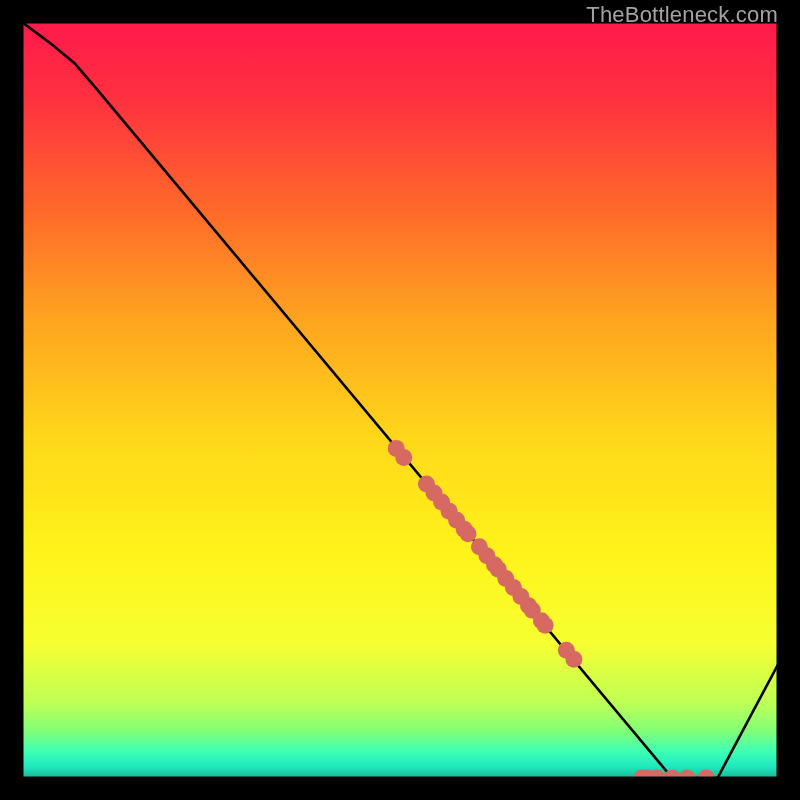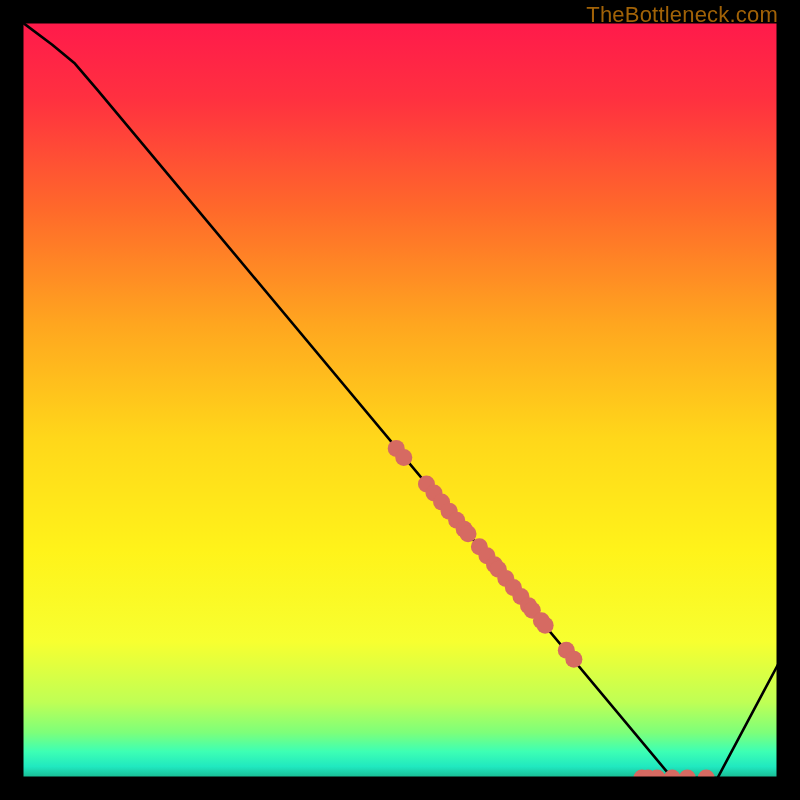--- a/index.html
+++ b/index.html
@@ -32,21 +32,21 @@
     left: 0; top: 0;
     width: 756px;
     height: 756px;
   }
   .watermark {
     position: absolute;
     top: 2px;
     right: 22px;
     font-family: Arial, Helvetica, sans-serif;
     font-size: 22px;
-    color: #a16207;
+    color: #a3a3a3;
     letter-spacing: 0.2px;
   }
 </style>
 </head>
 <body>
 
 <div class="stage">
   <div class="watermark">TheBottleneck.com</div>
 
   <div class="plot">

